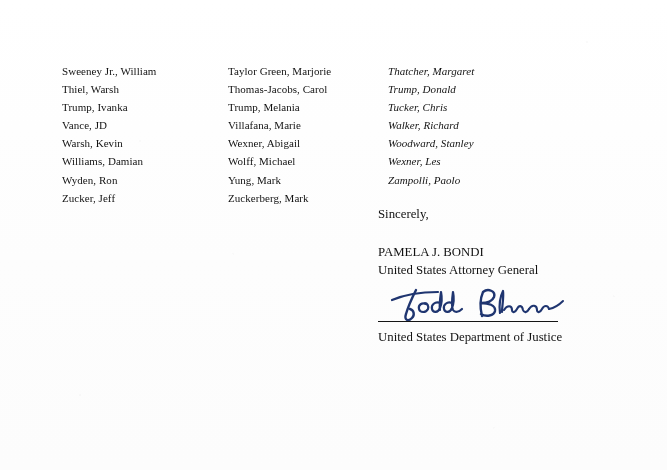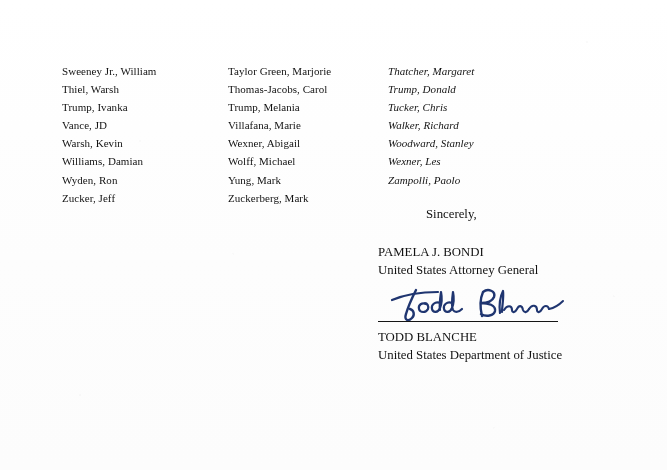--- a/index.html
+++ b/index.html
@@ -62,21 +62,21 @@
     left: 378px;
     top: 206px;
     width: 270px;
   }
   .sig-line {
     font-size: 12.8px;
     line-height: 17.4px;
     white-space: nowrap;
     color: #121212;
   }
-  .sincerely { margin-bottom: 21px; margin-left: 48px; }
+  .sincerely { margin-bottom: 21px; }
 
   .signature-wrap {
     position: relative;
     height: 42px;
     margin-top: 8px;
   }
   .signature-ink {
     position: absolute;
     left: 8px;
     top: -4px;
@@ -164,19 +164,18 @@
           <path d="M118 27 C121 22, 126 22, 126 27 C126 30, 129 30, 131 26 C133 22, 136 22, 137 27 C138 30, 141 30, 143 26" stroke-width="2.1"></path>
           <path d="M143 26 C146 21, 151 22, 151 27 C151 30, 154 30, 156 26 C158 22, 162 22, 163 26" stroke-width="2.1"></path>
 
           <path d="M163 26 C168 25, 173 22, 177 18" stroke-width="2.0"></path>
         </g>
       </svg>
       <div class="sig-rule"></div>
     </div>
 
     <div>
-      <div class="sig-line">TODD BLANCHE</div>
       <div class="sig-line">United States Department of Justice</div>
     </div>
 
   </div>
 
 </div>
 
 </body></html>

